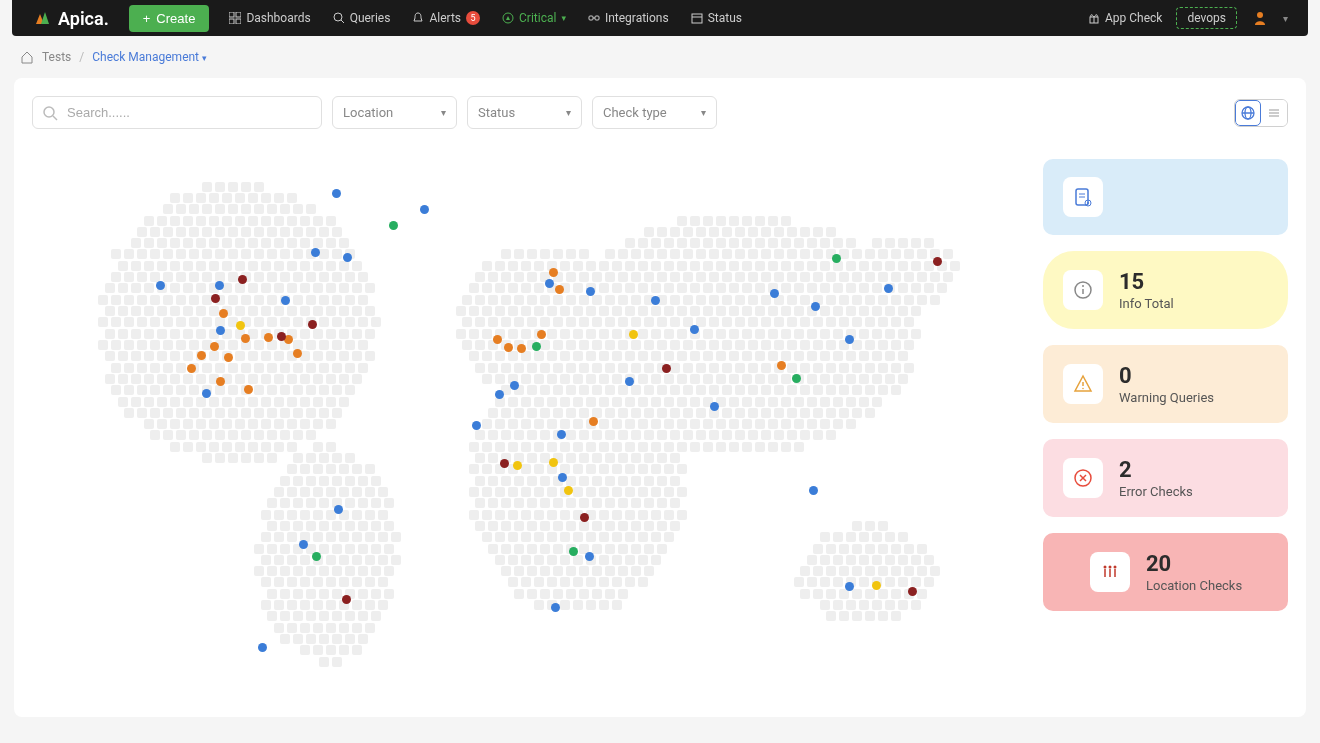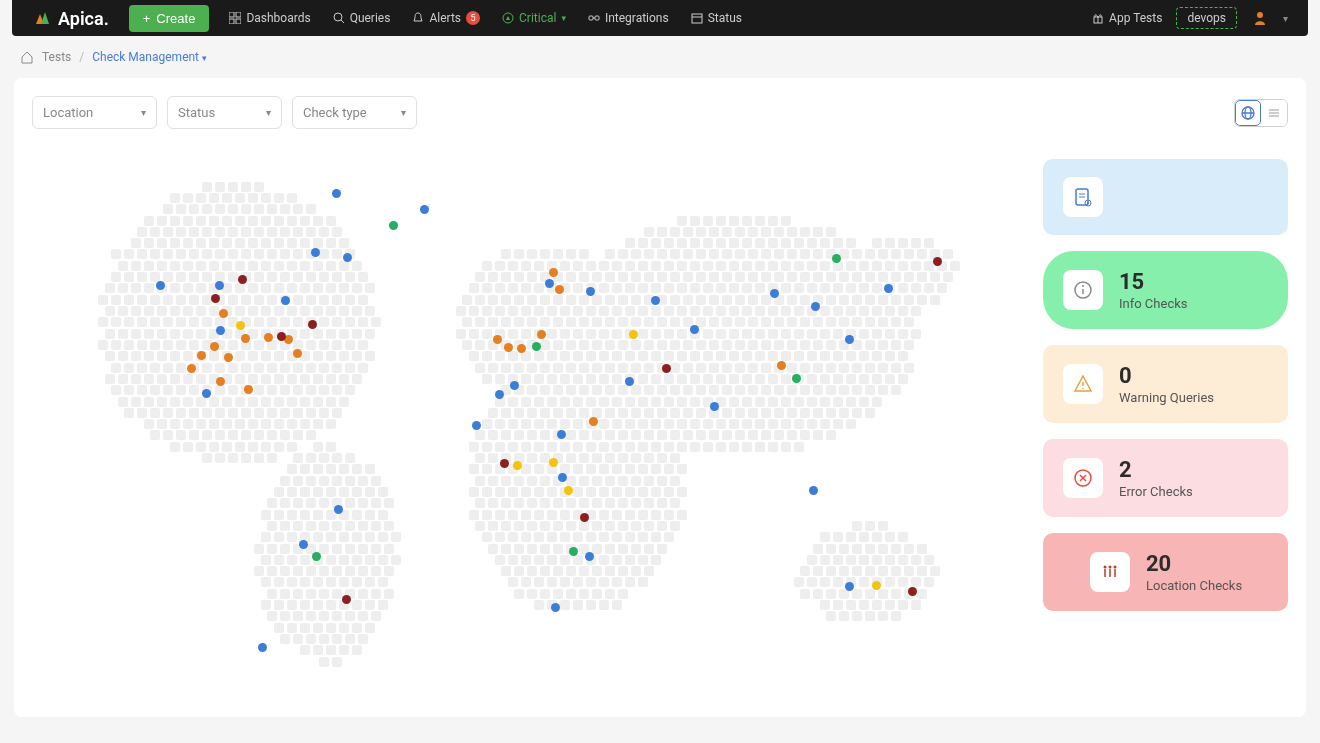--- a/index.html
+++ b/index.html
@@ -38,21 +38,21 @@
 
 
 .content-row { display: flex; gap: 20px; margin-top: 30px; }
 .map-area { flex: 1; position: relative; height: 540px; }
 .stats-col { width: 245px; display: flex; flex-direction: column; gap: 16px; }
 .stat-card { border-radius: 10px; padding: 18px 20px; display: flex; align-items: center; gap: 16px; }
 .stat-icon { width: 40px; height: 40px; background: #fff; border-radius: 8px; display: flex; align-items: center; justify-content: center; }
 .stat-text .value { font-size: 22px; font-weight: 700; color: #2c2c2c; }
 .stat-text .label { font-size: 13px; color: #555; margin-top: 2px; }
 .card-total { background: #d9ecf9; }
-.card-info { background: #86efac; border-radius: 31px; }
+.card-info { background: #fef9c3; border-radius: 31px; }
 .card-warning { background: #fdecd6; }
 .card-error { background: #fcdde2; }
 .card-critical { background: #f8b5b5; padding-left: 47px; }
 
 
 .hex { position: absolute; width: 10px; height: 10px; background: #eee; border-radius: 2px; transform: rotate(0deg); }
 .marker { position: absolute; width: 9px; height: 9px; border-radius: 50%; z-index: 2; }
 .m-blue { background: #3b7dd8; }
 .m-orange { background: #e67e22; }
 .m-green { background: #27ae60; }
@@ -126,21 +126,21 @@
       <span>Status</span>
     </div>
   </div>
   <div class="nav-right">
     <div class="nav-item">
       <svg width="12" height="12">
           <rect x="2" y="5" width="8" height="6" fill="none" stroke="#ccc"></rect>
           <line x1="6" y1="5" x2="6" y2="11" stroke="#ccc"></line>
           <path d="M6 5 C4 2 2 2 3 5 M6 5 C8 2 10 2 9 5" fill="none" stroke="#ccc"></path>
         </svg>
-      <span>App Tests</span>
+      <span>App Check</span>
     </div>
     <div class="user-pill">devops</div>
     <span class="user-icon">
       <svg width="16" height="16">
           <circle cx="8" cy="5" r="3" fill="#e67e22"></circle>
           <path d="M3 15 C3 10 13 10 13 15" fill="#e67e22"></path>
         </svg>
     </span>
     <span style="color:#888;font-size:10px;">▾</span>
   </div>
@@ -150,20 +150,27 @@
   <svg width="14" height="14">
       <path d="M2 7 L7 2 L12 7 L12 13 L2 13 Z" fill="none" stroke="#888"></path>
     </svg>
   <span>Tests</span>
   <span class="sep">/</span>
   <a href="#"><span>Check Management</span> <span style="font-size:9px;">▾</span></a>
 </div>
 
 <div class="panel">
   <div class="toolbar">
+    <div class="search-wrap">
+      <svg width="16" height="16">
+          <circle cx="7" cy="7" r="5" fill="none" stroke="#bbb" stroke-width="1.5"></circle>
+          <line x1="11" y1="11" x2="15" y2="15" stroke="#bbb" stroke-width="1.5"></line>
+        </svg>
+      <input class="search-input" placeholder="Search......" style="">
+    </div>
     <div class="filter-select">
       <span>Location</span>
       <span style="font-size:10px;">▾</span>
     </div>
     <div class="filter-select wide">
       <span>Status</span>
       <span style="font-size:10px;">▾</span>
     </div>
     <div class="filter-select">
       <span>Check type</span>
@@ -1780,21 +1787,21 @@
         <div class="stat-card card-info">
           <div class="stat-icon">
             <svg width="22" height="22">
               <circle cx="11" cy="11" r="8" fill="none" stroke="#888" stroke-width="1.5"></circle>
               <circle cx="11" cy="7" r="1" fill="#888"></circle>
               <line x1="11" y1="10" x2="11" y2="15" stroke="#888" stroke-width="1.5"></line>
             </svg>
           </div>
           <div class="stat-text">
             <div class="value">15</div>
-            <div class="label">Info Checks</div>
+            <div class="label">Info Total</div>
           </div>
         </div>
         <div class="stat-card card-warning">
           <div class="stat-icon">
             <svg width="22" height="22">
               <path d="M11 3 L19 18 L3 18 Z" fill="none" stroke="#e6a23c" stroke-width="1.5"></path>
               <line x1="11" y1="9" x2="11" y2="13" stroke="#e6a23c" stroke-width="1.5"></line>
               <circle cx="11" cy="15.5" r="0.8" fill="#e6a23c"></circle>
             </svg>
           </div>

